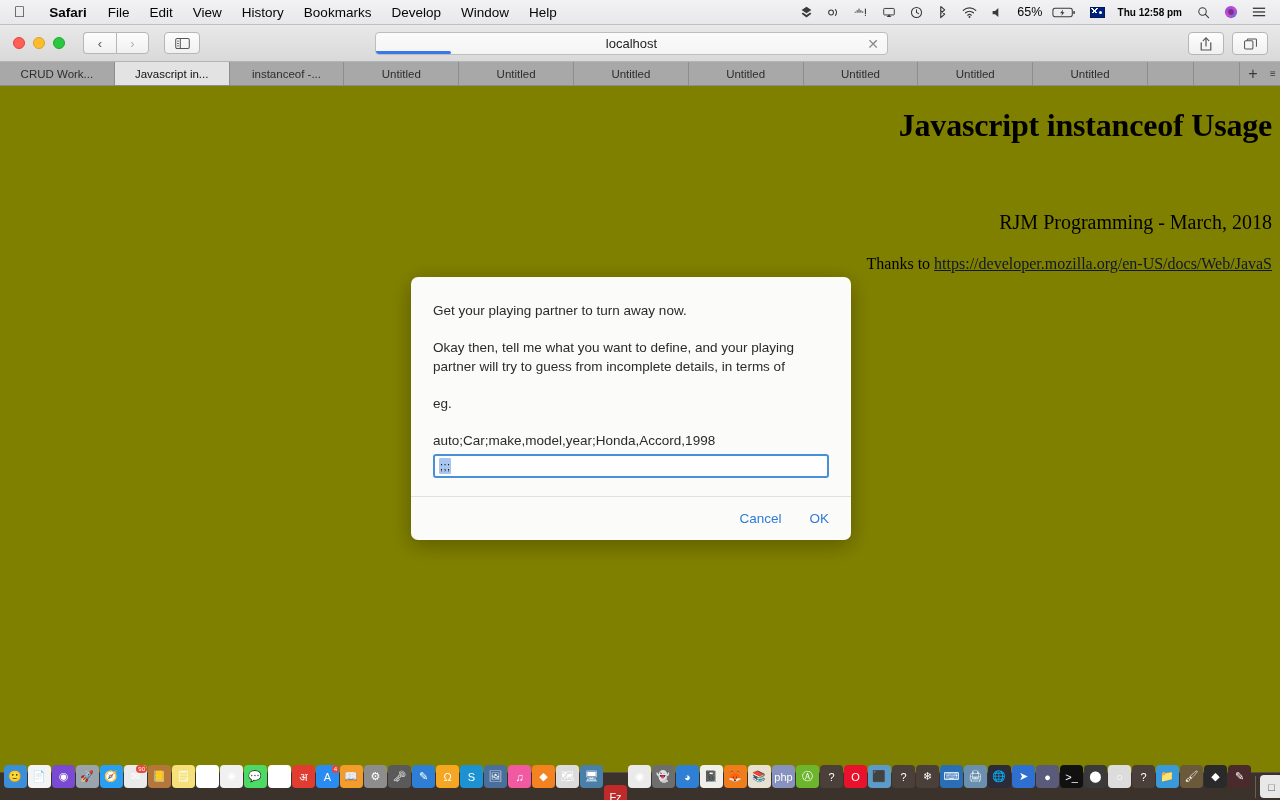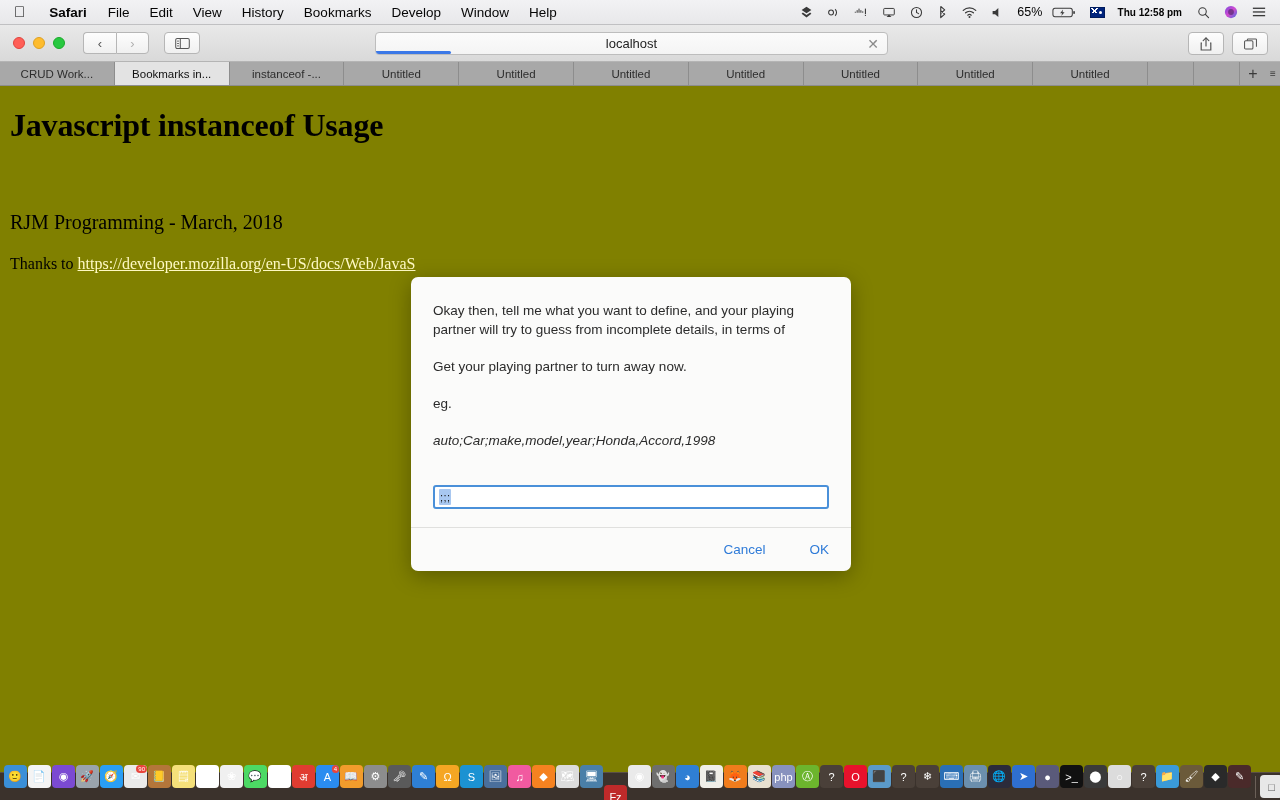--- a/index.html
+++ b/index.html
@@ -141,68 +141,68 @@
   }
 
   
   .page {
     position: relative;
     width: 100%; height: 686px;
     background: #808000;
     overflow: hidden;
     font-family: "Liberation Serif", serif;
   }
-  .page-inner { padding: 8px 20px 0 8px; }
+  .page-inner { padding: 8px 8px 0 8px; text-align: right; }
   h1.page-title {
     font-size: 32px; font-weight: bold; color: #000;
     letter-spacing: -.2px; margin: 13px 0 0 2px;
   }
   .byline {
     font-size: 20px; color: #000; margin: 67px 0 0 2px;
   }
   .thanks {
     font-size: 16px; color: #000; margin: 21px 0 0 2px;
     white-space: nowrap;
   }
-  .thanks a { color: #fef9c3; text-decoration: underline; }
+  .thanks a { color: #0f172a; text-decoration: underline; }
 
   
   .modal {
     position: absolute; left: 411px; top: 191px;
     width: 440px;
     background: #fbfbfa;
     border-radius: 7px;
     box-shadow: 0 5px 22px rgba(0,0,0,.30);
     font-family: "Liberation Sans", sans-serif;
     overflow: hidden;
   }
   .modal-body { padding: 24px 22px 18px 22px; }
   .modal-body p {
     font-size: 13.5px; color: #2b2b2b; line-height: 19px;
     margin: 0 0 18px 0;
   }
-  .modal-body p:last-of-type { margin-bottom: 35px; font-style: italic; }
+  .modal-body p:last-of-type { margin-bottom: 4px; }
   .prompt-input {
     width: 100%; height: 24px;
     border: 2px solid #4a90d9; border-radius: 3px;
     background: #fff; font-size: 12px;
     font-family: "Liberation Sans", sans-serif;
     padding: 0 4px; color: #222;
     display: flex; align-items: center;
   }
   .sel-text {
     background: #a8c7f0; color: #1b1b1b;
     font-size: 11px; letter-spacing: .4px;
     padding: 1px 1px; border-radius: 1px; line-height: 14px;
   }
   .modal-footer {
     border-top: 1px solid #e0e0de;
     height: 44px;
     display: flex; align-items: center; justify-content: flex-end;
-    padding-right: 22px; gap: 44px;
+    padding-right: 22px; gap: 28px;
   }
   .modal-btn {
     font-size: 13.5px; color: #2f7bd8; background: none;
     border: none; cursor: pointer;
     font-family: "Liberation Sans", sans-serif;
   }
 
   
   .dock {
     position: absolute; left: 0; top: 772px;
@@ -394,21 +394,21 @@
         <svg width="13" height="12" viewBox="0 0 14 12">
             <rect x="0.6" y="2.6" width="9" height="8.8" rx="1.2" fill="none" stroke="#555" stroke-width="1.1"></rect>
             <path d="M3.6 2.4 V1.3 A0.8 0.8 0 0 1 4.4 0.6 H12.6 A0.8 0.8 0 0 1 13.4 1.4 V9" fill="none" stroke="#555" stroke-width="1.1"></path>
           </svg>
       </div>
     </div>
   </div>
 
   <div class="tabbar">
     <div class="tab">CRUD Work...</div>
-    <div class="tab active">Bookmarks in...</div>
+    <div class="tab active">Javascript in...</div>
     <div class="tab">instanceof -...</div>
     <div class="tab">Untitled</div>
     <div class="tab">Untitled</div>
     <div class="tab">Untitled</div>
     <div class="tab">Untitled</div>
     <div class="tab">Untitled</div>
     <div class="tab">Untitled</div>
     <div class="tab">Untitled</div>
     <div class="tab blank"></div>
     <div class="tab blank"></div>
@@ -420,22 +420,22 @@
     <div class="page-inner">
       <h1 class="page-title">Javascript instanceof Usage</h1>
       <div class="byline">RJM Programming - March, 2018</div>
       <div class="thanks">
         <span>Thanks to </span><a href="#">https://developer.mozilla.org/en-US/docs/Web/JavaS</a>
       </div>
     </div>
 
     <div class="modal">
       <div class="modal-body">
+        <p>Get your playing partner to turn away now.</p>
         <p> Okay then, tell me what you want to define, and your playing partner will try to guess from incomplete details, in terms of</p>
-        <p>Get your playing partner to turn away now.</p>
         <p>eg.</p>
         <p>auto;Car;make,model,year;Honda,Accord,1998</p>
         <div class="prompt-input">
           <span class="sel-text">;;;</span>
         </div>
       </div>
       <div class="modal-footer">
         <button class="modal-btn">Cancel</button>
         <button class="modal-btn">OK</button>
       </div>

